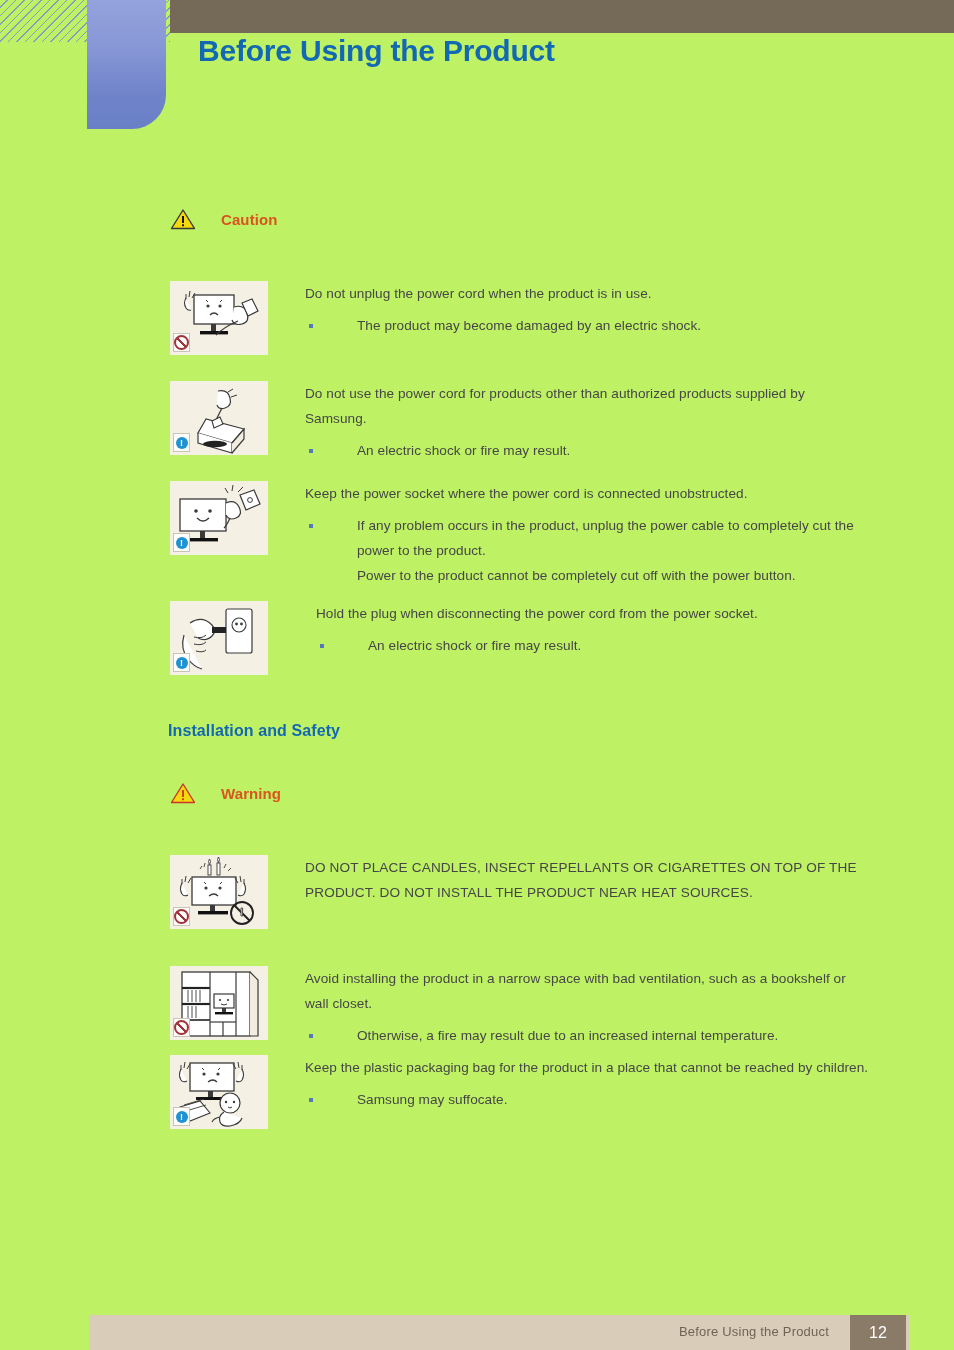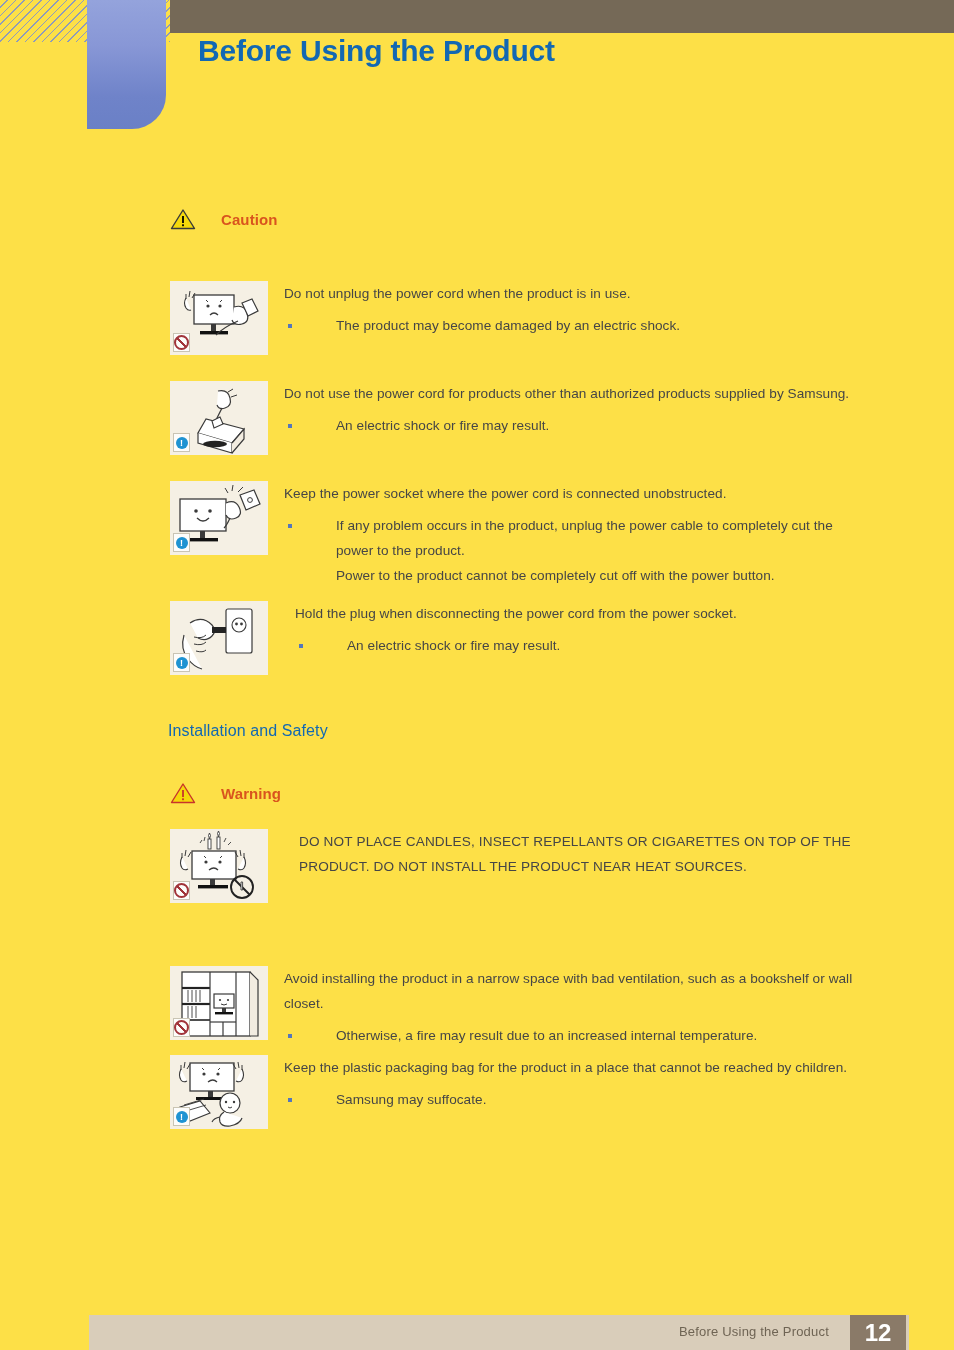--- a/index.html
+++ b/index.html
@@ -2,21 +2,21 @@
 <html><head>
 <meta charset="utf-8">
 <style>
   * { margin:0; padding:0; box-sizing:border-box; }
   html,body{
     width:954px; height:1350px;
     background:#ffffff;
     font-family:"Liberation Sans", sans-serif;
     -webkit-font-smoothing:antialiased;
   }
-  .page{ position:relative; width:954px; height:1350px; overflow:hidden; background:#fde047; }
+  .page{ position:relative; width:954px; height:1350px; overflow:hidden; background:#bef264; }
 
   
   .hatch{
     position:absolute; left:0; top:0; width:170px; height:42px;
     background-image:repeating-linear-gradient(
         -45deg,
         #7b8fd0 0px, #7b8fd0 1.1px,
         rgba(255,255,255,0) 1.1px, rgba(255,255,255,0) 6px);
     opacity:.85;
   }
@@ -37,21 +37,21 @@
 
   .notice-head{
     position:absolute; display:flex; align-items:center; gap:25px;
   }
   .tri{ width:26px; height:22px; display:block; }
   .notice-label{
     font-size:15px; font-weight:bold; color:#d9541e; letter-spacing:.1px;
   }
 
   .sec-head{
-    position:absolute; font-size:16px; font-weight:normal; color:#1268b3;
+    position:absolute; font-size:16px; font-weight:bold; color:#1268b3;
     letter-spacing:.1px;
   }
 
   
   .row{ position:absolute; left:170px; width:700px; display:flex; }
   .thumb{
     position:relative; width:98px; height:74px; flex:0 0 98px;
     background:#f5f0e4; overflow:hidden;
   }
   .thumb svg{ position:absolute; left:0; top:0; }
@@ -65,21 +65,21 @@
     border:2px solid #a1343a;
     background:
       linear-gradient(45deg, rgba(0,0,0,0) 44%, #a1343a 44%, #a1343a 56%, rgba(0,0,0,0) 56%);
   }
   .badge.info::after{
     content:"!"; width:12px; height:12px; border-radius:50%;
     background:#1f93d2; color:#fff; font-size:9px; font-weight:bold;
     line-height:12px; text-align:center; font-family:"Liberation Sans",sans-serif;
   }
 
-  .txt{ flex:1; padding-left:16px; padding-top:0px; }
+  .txt{ flex:1; padding-left:37px; padding-top:0px; }
   .lead{
     font-size:13.6px; color:#464646; line-height:25px; letter-spacing:.05px;
   }
   .lead.caps{ letter-spacing:.15px; }
   .bullets{ list-style:none; margin-top:7px; }
   .bullets li{
     position:relative; font-size:13.6px; color:#464646;
     line-height:25px; padding-left:52px; letter-spacing:.05px;
   }
   .bullets li.bullet::before{
@@ -93,21 +93,21 @@
     background:#d9cdba;
   }
   .footer-txt{
     position:absolute; right:125px; top:1324px;
     font-size:13px; color:#6f6454; letter-spacing:.2px;
   }
   .pagebox{
     position:absolute; left:850px; top:1315px; width:56px; height:36px;
     background:#8a7a68; display:flex; align-items:center; justify-content:center;
   }
-  .pagenum{ font-size:24px; font-weight:bold; color:#ffffff; line-height:1; }
+  .pagenum{ font-size:16px; font-weight:normal; color:#ffffff; line-height:1; }
 </style>
 </head>
 <body>
 
 <div class="page">
 
   <div class="hatch"></div>
   <div class="brownbar"></div>
   <div class="bluetab"></div>
   <div class="page-title">Before Using the Product</div>
@@ -221,21 +221,21 @@
 
   <div class="notice-head" style="left:170px; top:782px;">
     <svg class="tri" viewBox="0 0 26 22">
       <polygon points="13,2 24.5,20.5 1.5,20.5" fill="#f5d90a" stroke="#c8342c" stroke-width="1.4" stroke-linejoin="round"></polygon>
       <rect x="12.1" y="8" width="1.8" height="7" fill="#c8342c"></rect>
       <rect x="12.1" y="16.3" width="1.8" height="1.9" fill="#c8342c"></rect>
     </svg>
     <span class="notice-label">Warning</span>
   </div>
 
-  <div class="row" style="top:829px;gap:15px;">
+  <div class="row" style="top:855px;">
     <div class="thumb">
       <svg width="98" height="74" viewBox="0 0 98 74">
         <rect x="22" y="22" width="44" height="28" fill="#fff" stroke="#3a3a3a" stroke-width="1.3"></rect>
         <circle cx="36" cy="33" r="1.6" fill="#3a3a3a"></circle>
           <circle cx="50" cy="33" r="1.6" fill="#3a3a3a"></circle>
         <path d="M36 29 l-2 -2 M50 29 l2 -2" stroke="#3a3a3a" stroke-width="1"></path>
         <path d="M39 41 q5 -4 9 0" fill="none" stroke="#3a3a3a" stroke-width="1.3"></path>
         <rect x="40" y="50" width="5" height="6" fill="#3a3a3a"></rect>
         <rect x="28" y="56" width="30" height="3.4" fill="#111"></rect>
         <path d="M12 28 q-3 6 0 11 q2 3 6 1" fill="#fff" stroke="#3a3a3a" stroke-width="1.1"></path>

